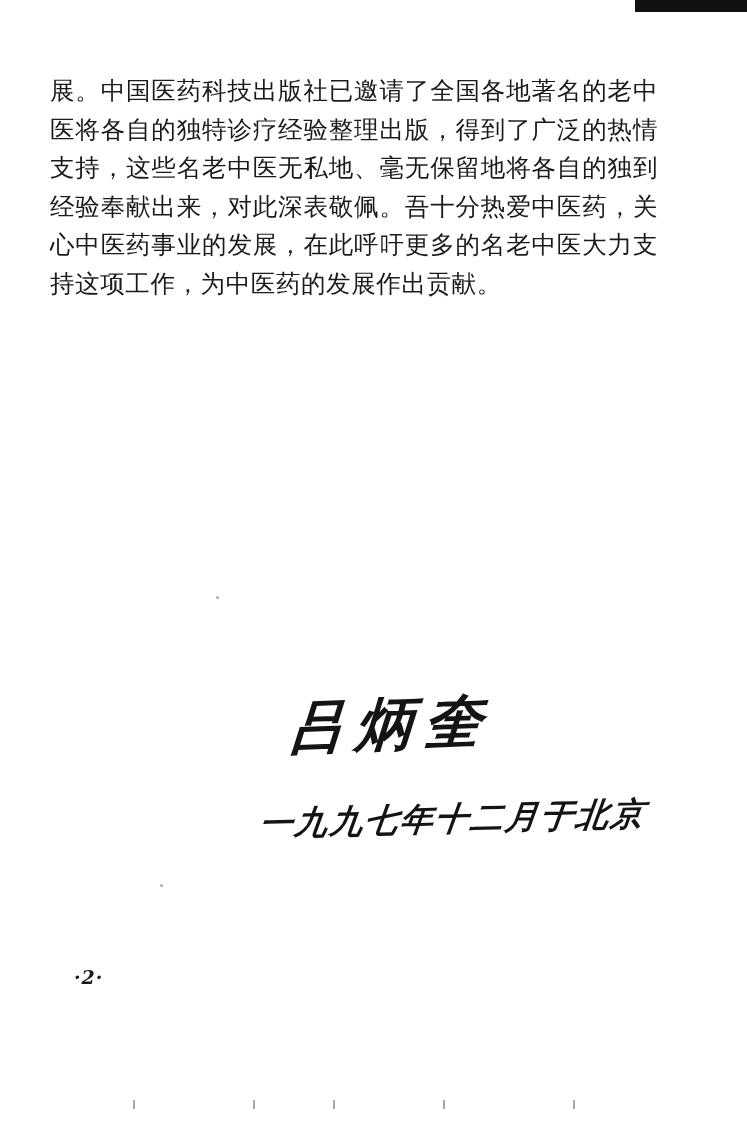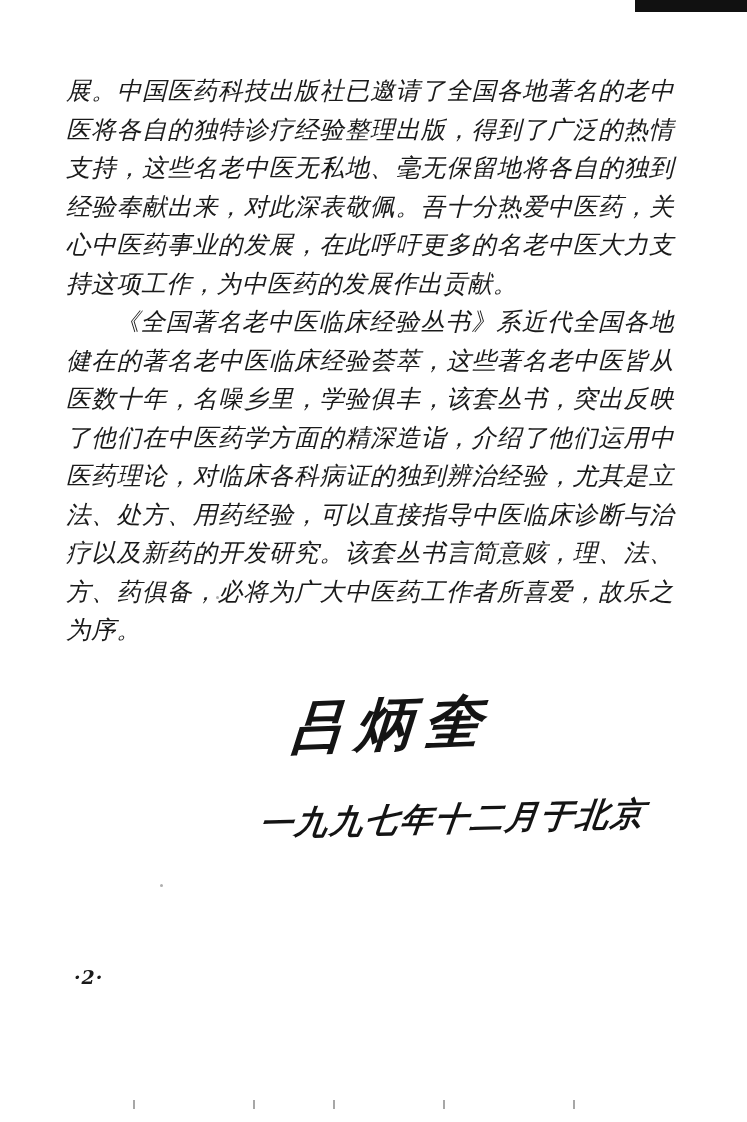--- a/index.html
+++ b/index.html
@@ -28,24 +28,23 @@
   .page {
     position: absolute;
     left: 0;
     top: 0;
     width: 747px;
     height: 1122px;
   }
 
   .text-block {
     position: absolute;
-    left: 66px;
+    left: 50px;
     top: 72px;
     width: 608px;
-    font-style: italic;
   }
 
   .para {
     font-family: "DejaVu Sans", sans-serif;
     font-size: 24.5px;
     line-height: 38.5px;
     letter-spacing: 0.6px;
     color: #1a1a1a;
     text-align: justify;
     text-justify: inter-character;
@@ -121,21 +120,20 @@
 </style>
 </head>
 <body>
 
 <div class="corner-mark"></div>
 
 <div class="page">
 
   <div class="text-block">
     <p class="para">展。中国医药科技出版社已邀请了全国各地著名的老中医将各自的独特诊疗经验整理出版，得到了广泛的热情支持，这些名老中医无私地、毫无保留地将各自的独到经验奉献出来，对此深表敬佩。吾十分热爱中医药，关心中医药事业的发展，在此呼吁更多的名老中医大力支持这项工作，为中医药的发展作出贡献。</p>
-    <p class="para indent">《全国著名老中医临床经验丛书》系近代全国各地健在的著名老中医临床经验荟萃，这些著名老中医皆从医数十年，名噪乡里，学验俱丰，该套丛书，突出反映了他们在中医药学方面的精深造诣，介绍了他们运用中医药理论，对临床各科病证的独到辨治经验，尤其是立法、处方、用药经验，可以直接指导中医临床诊断与治疗以及新药的开发研究。该套丛书言简意赅，理、法、方、药俱备，必将为广大中医药工作者所喜爱，故乐之为序。</p>
   </div>
 
   <div class="signature-area">
     <div class="sig-name">吕炳奎</div>
     <div class="sig-date">一九九七年十二月于北京</div>
   </div>
 
   <div class="page-number">·2·</div>
 
   <div class="speck" style="left:216px; top:596px;"></div>

